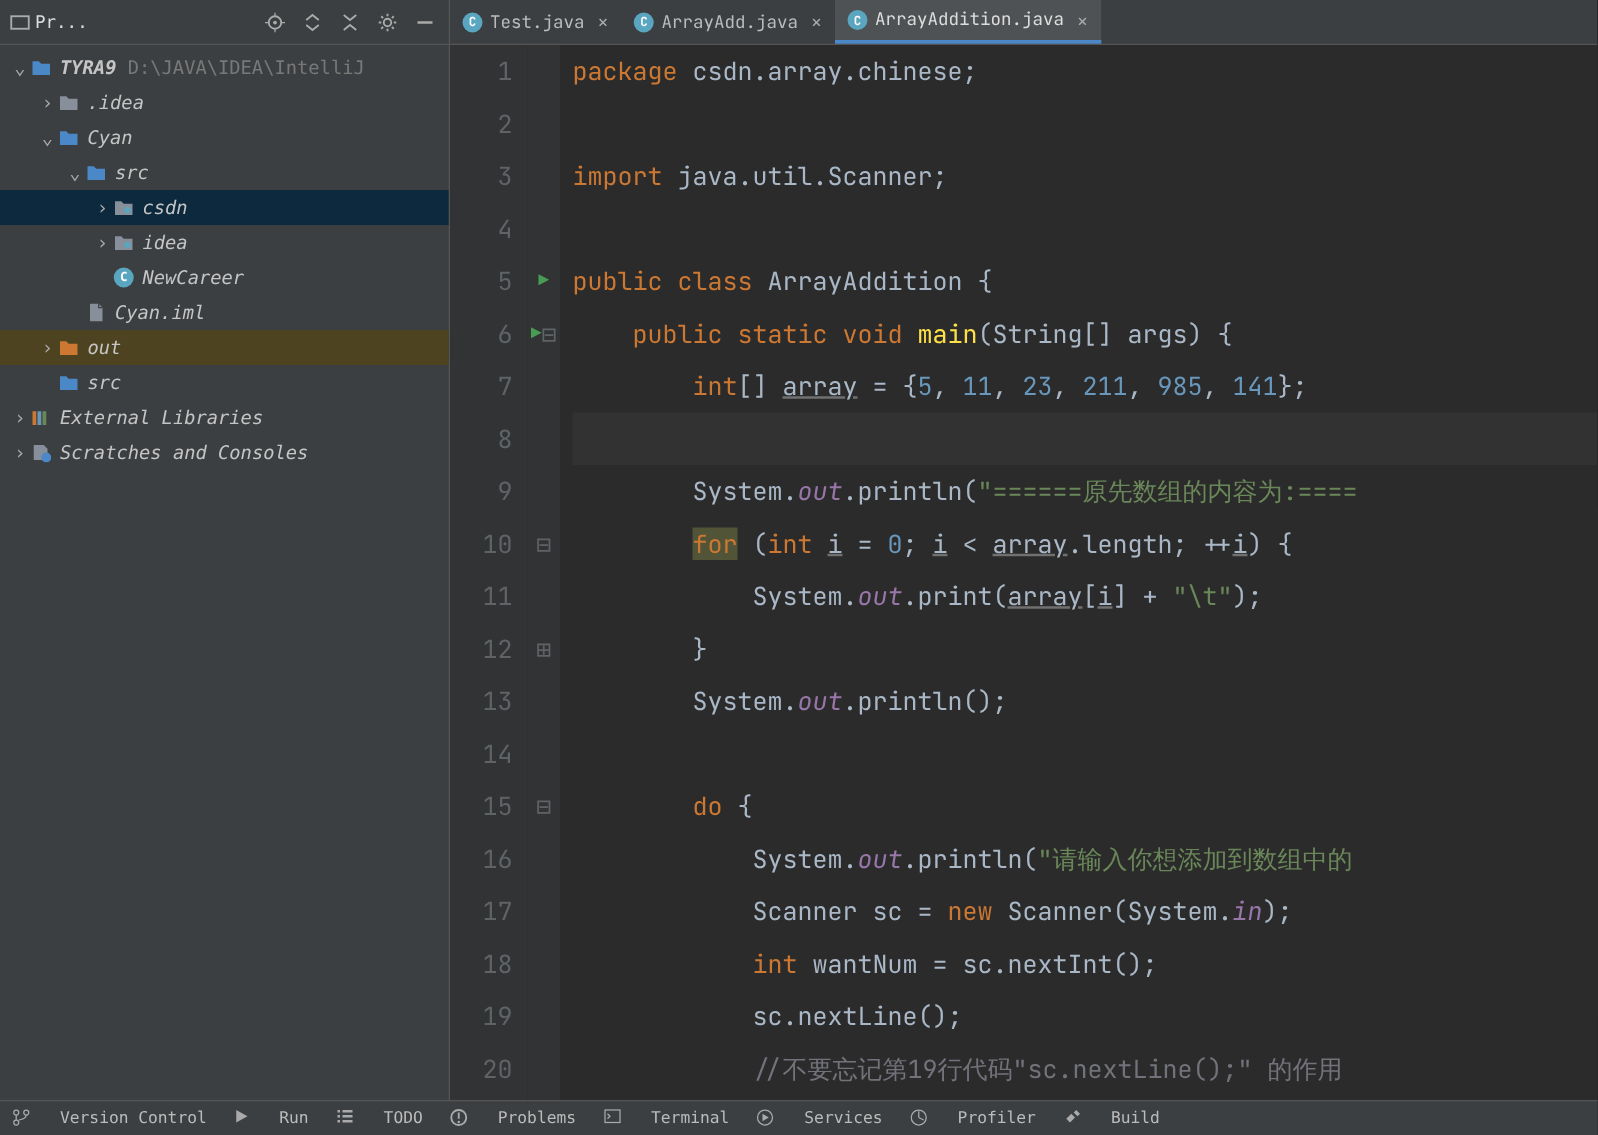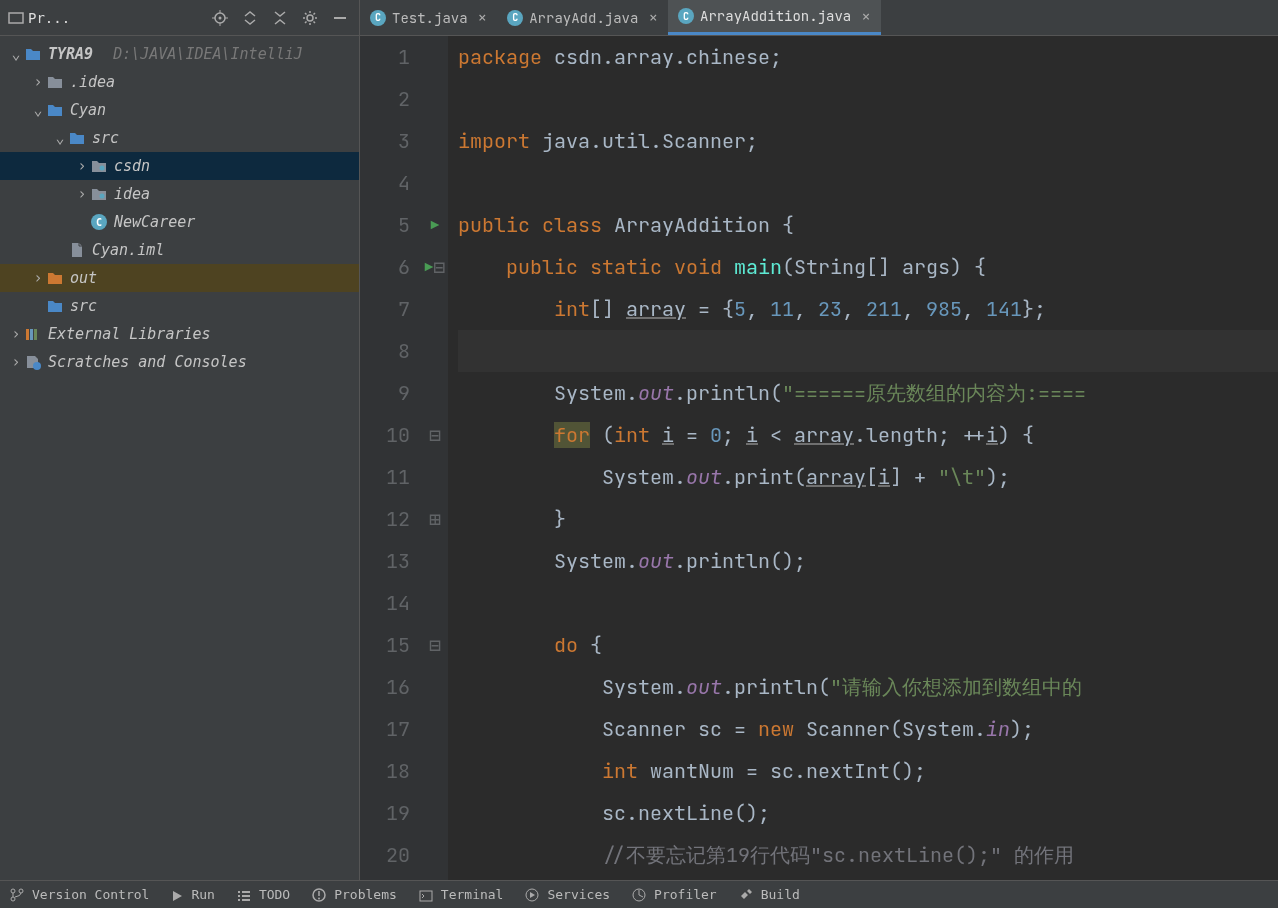--- a/index.html
+++ b/index.html
@@ -22,50 +22,50 @@
 .toolbar-icons { display: flex; gap: 8px; align-items: center; }
 .toolbar-icon { width: 22px; height: 22px; display: flex; align-items: center; justify-content: center; color: #aaa; cursor: pointer; }
 .tree { flex: 1; overflow: auto; padding: 4px 0; font-size: 15px; font-family: monospace; }
 .tree-item { display: flex; align-items: center; height: 28px; padding-left: 8px; cursor: pointer; white-space: nowrap; }
 .tree-item.selected { background: #0d293e; }
 .tree-item.highlight { background: #4e4321; }
 .indent { display: inline-block; }
 .chevron { width: 16px; display: inline-flex; justify-content: center; color: #aaa; }
 .tree-icon { width: 18px; height: 18px; margin-right: 6px; display: inline-flex; align-items: center; justify-content: center; }
 .tree-label { color: #c5c5c5; font-style: italic; }
-.tree-hint { color: #787878; margin-left: 20px; font-style: italic; }
+.tree-hint { color: #787878; margin-left: 9px; }
 .folder-icon { fill: #878f9a; }
 .folder-icon.blue { fill: #4a88c7; }
 .folder-icon.orange { fill: #cc7832; }
 .editor-area { flex: 1; display: flex; flex-direction: column; background: #2b2b2b; overflow: hidden; }
 .tabs { display: flex; align-items: center; height: 36px; background: #3c3f41; border-bottom: 1px solid #555; }
 .tab { display: flex; align-items: center; padding: 0 10px; height: 100%; gap: 6px; cursor: pointer; color: #bbb; font-size: 14px; }
 .tab.active { background: #4e5254; border-bottom: 3px solid #4a88c7; color: #ddd; }
 .tab-close { color: #aaa; font-size: 16px; margin-left: 4px; }
 .editor { flex: 1; display: flex; overflow: hidden; font-size: 20px; line-height: 42px; }
 .gutter { width: 62px; text-align: right; color: #606366; padding-right: 12px; background: #313335; user-select: none; }
 .gutter-markers { width: 26px; background: #313335; }
 .gutter-line { height: 42px; display: flex; align-items: center; justify-content: flex-end; }
 .marker-line { height: 42px; display: flex; align-items: center; justify-content: center; }
 .code { flex: 1; padding-left: 10px; white-space: pre; overflow: hidden; background: #2b2b2b; }
 .code-line { height: 42px; }
 .code-line.caret-line { background: #323232; }
 .kw { color: #cc7832; }
 .str { color: #6a8759; }
 .num { color: #6897bb; }
-.fn { color: #5eead4; text-align: right; }
+.fn { color: #fde047; text-align: right; }
 .field { color: #9876aa; font-style: italic; }
 .cls { color: #a9b7c6; text-align: right; }
 .ident { color: #a9b7c6; }
 .underline { text-decoration: underline; text-decoration-color: #707070; }
 .for-hl { background: #515436; }
 .zh { color: #6a8759; }
 .zh-hint { color: #72737a; }
 .statusbar { height: 28px; background: #3c3f41; border-top: 1px solid #555; display: flex; align-items: center; padding: 0 10px; gap: 22px; font-size: 13px; font-family: monospace; color: #bbb; }
-.status-item { display: flex; align-items: flex-end; gap: 8px; cursor: pointer; }
+.status-item { display: flex; align-items: flex-start; gap: 24px; cursor: pointer; }
 .run-marker { color: #499c54; font-size: 14px; }
 .java-icon-circle { width: 16px; height: 16px; border-radius: 50%; background: #5aa6c0; display: inline-flex; align-items: center; justify-content: center; color: #fff; font-size: 10px; font-weight: bold; }
 .fold-marker { color: #606366; position: relative; }
 </style>
 </head>
 <body>
 
 <div class="main-area">
   <div class="sidebar">
     <div class="sidebar-header">

